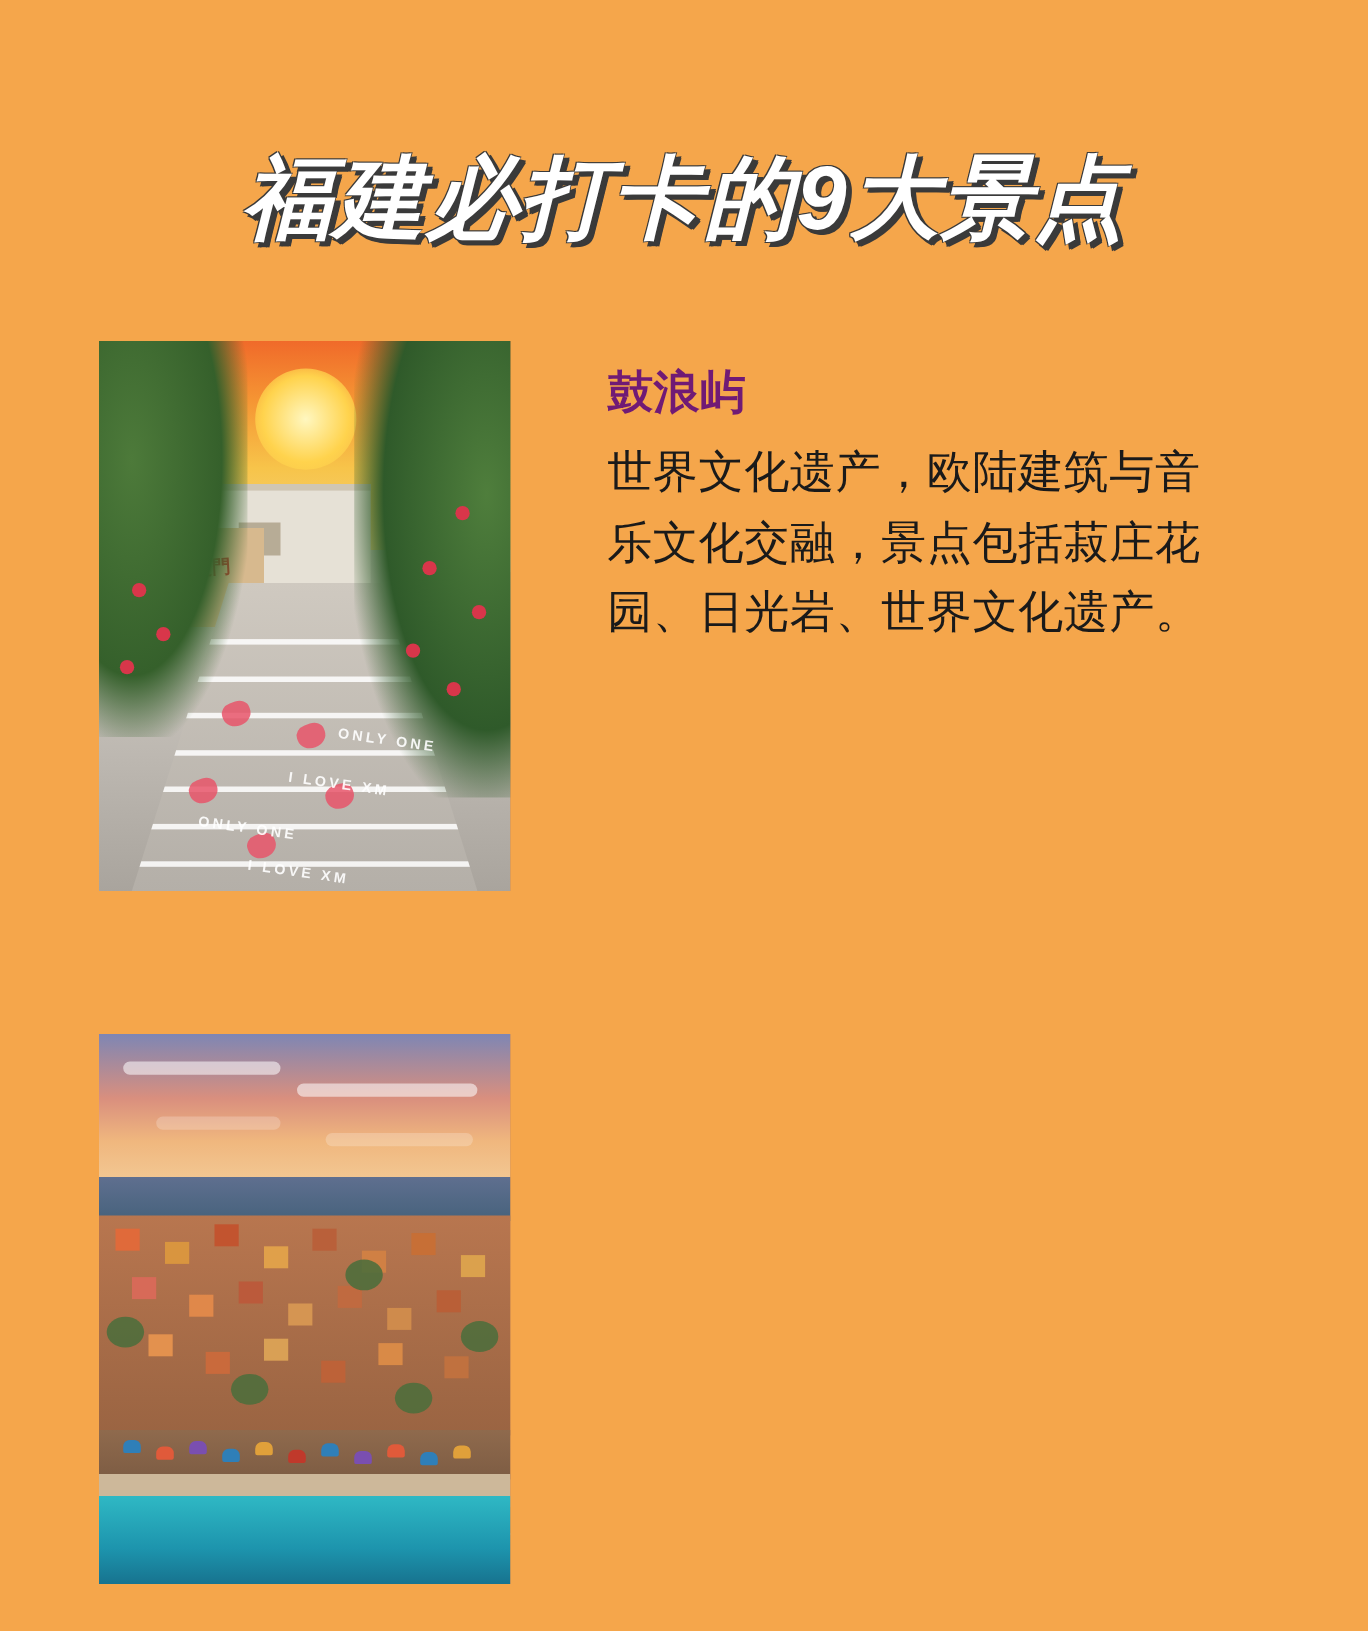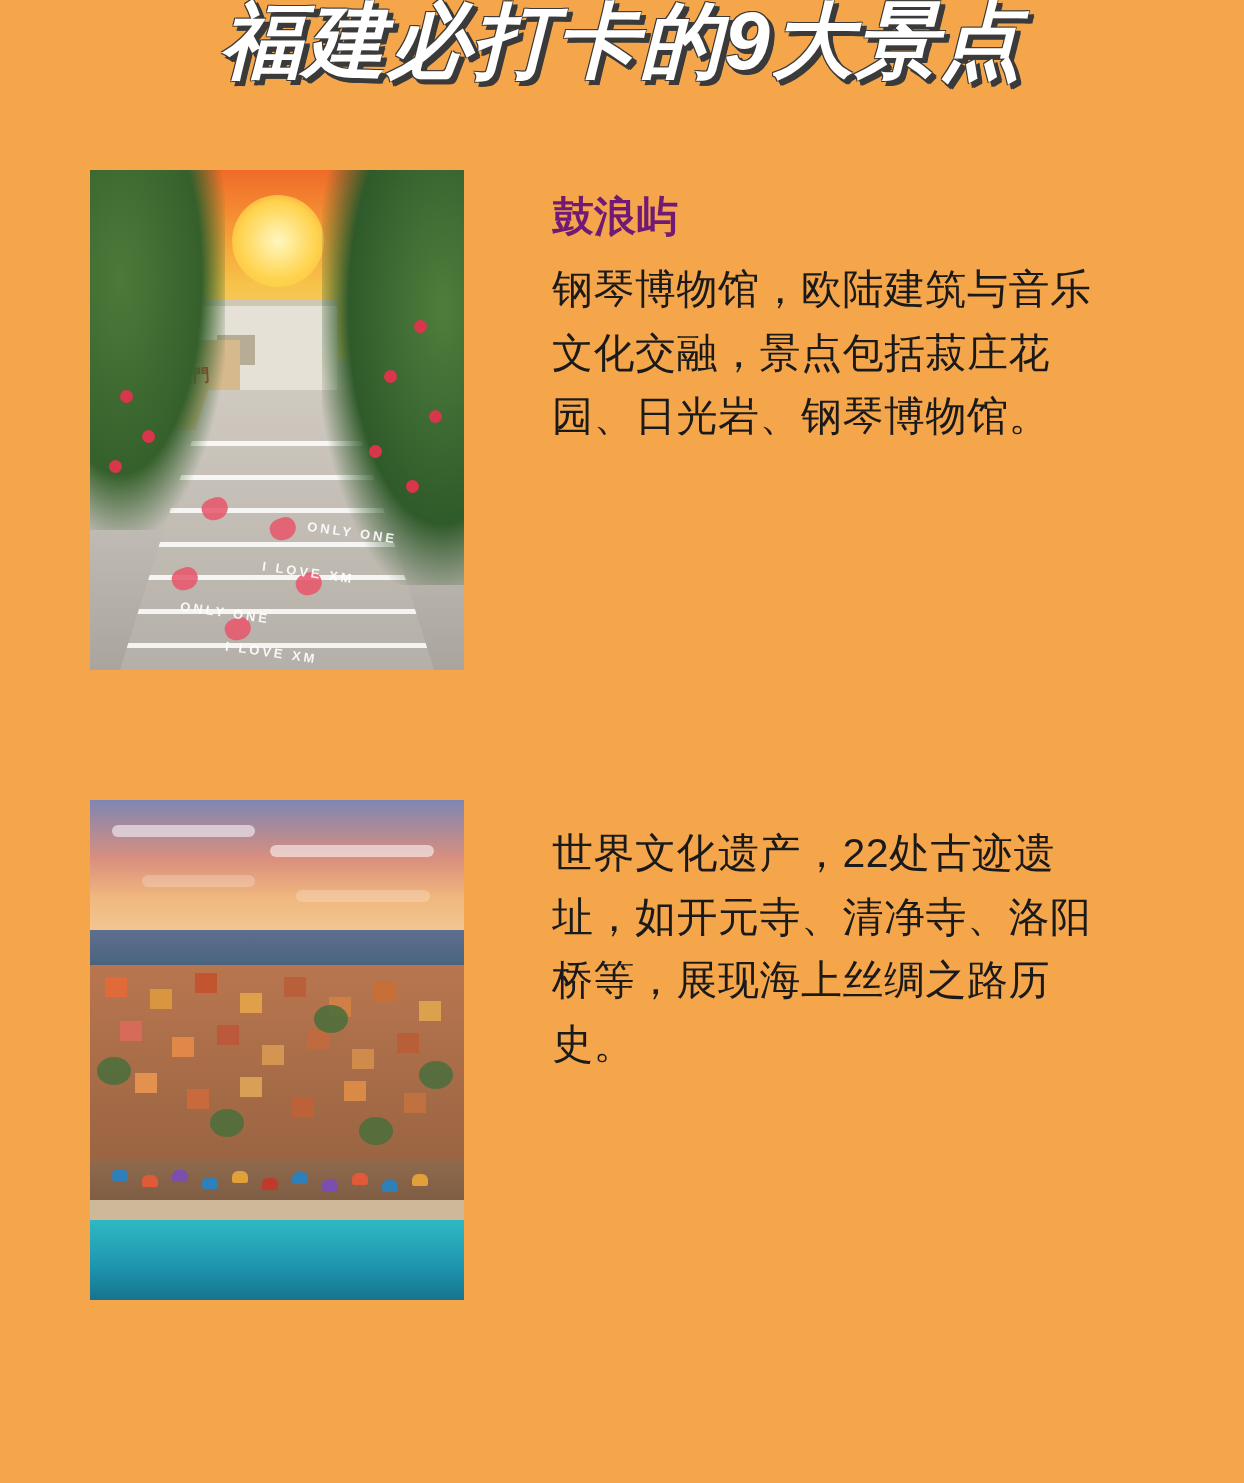--- a/index.html
+++ b/index.html
@@ -16,20 +16,21 @@
   }
 
   .page-title {
     text-align: center;
     font-size: 82px;
     font-weight: bold;
     font-style: italic;
     color: #ffffff;
     letter-spacing: 2px;
     margin: 0;
+    padding-top: 140px;
     line-height: 1;
     text-shadow:
        4px 4px 0 #3a3a3a,
        5px 5px 0 #3a3a3a,
        3px 5px 0 #3a3a3a,
        5px 3px 0 #3a3a3a,
       -1px -1px 0 #3a3a3a,
        1px -1px 0 #3a3a3a,
       -1px  1px 0 #3a3a3a;
     white-space: nowrap;
@@ -233,21 +234,21 @@
       <div class="g-flower" style="right:6%; top:48%"></div>
       <div class="g-flower" style="right:22%; top:55%"></div>
       <div class="g-flower" style="right:12%; top:62%"></div>
       <div class="g-text" style="left:58%; bottom:26%; transform:rotate(8deg)">ONLY ONE</div>
       <div class="g-text" style="left:46%; bottom:18%; transform:rotate(8deg)">I LOVE XM</div>
       <div class="g-text" style="left:24%; bottom:10%; transform:rotate(8deg)">ONLY ONE</div>
       <div class="g-text" style="left:36%; bottom:2%; transform:rotate(8deg)">I LOVE XM</div>
     </div>
     <div class="entry-text">
       <div class="entry-title">鼓浪屿</div>
-      <p class="entry-desc">钢琴博物馆，欧陆建筑与音乐文化交融，景点包括菽庄花园、日光岩、钢琴博物馆。</p>
+      <p class="entry-desc">世界文化遗产，欧陆建筑与音乐文化交融，景点包括菽庄花园、日光岩、世界文化遗产。</p>
     </div>
   </div>
 
   <div class="entry">
     <div class="thumb">
       <div class="q-sky"></div>
       <div class="q-cloud" style="left:6%; top:5%; width:38%;"></div>
       <div class="q-cloud" style="left:48%; top:9%; width:44%;"></div>
       <div class="q-cloud" style="left:14%; top:15%; width:30%; opacity:.4"></div>
       <div class="q-cloud" style="left:55%; top:18%; width:36%; opacity:.4"></div>
@@ -291,17 +292,16 @@
         <div class="q-umb" style="left:62%; top:42%; background:#7a4fb0;"></div>
         <div class="q-umb" style="left:70%; top:28%; background:#e05a3a;"></div>
         <div class="q-umb" style="left:78%; top:44%; background:#2f7fb8;"></div>
         <div class="q-umb" style="left:86%; top:30%; background:#e0a03a;"></div>
       </div>
       <div class="q-beach"></div>
       <div class="q-wave"></div>
       <div class="q-water"></div>
     </div>
     <div class="entry-text">
-      <p class="entry-desc">世界文化遗产，22处古迹遗址，如开元寺、清净寺、洛阳桥等，展现海上丝绸之路历史。</p>
     </div>
   </div>
 
 </div>
 
 </body></html>

